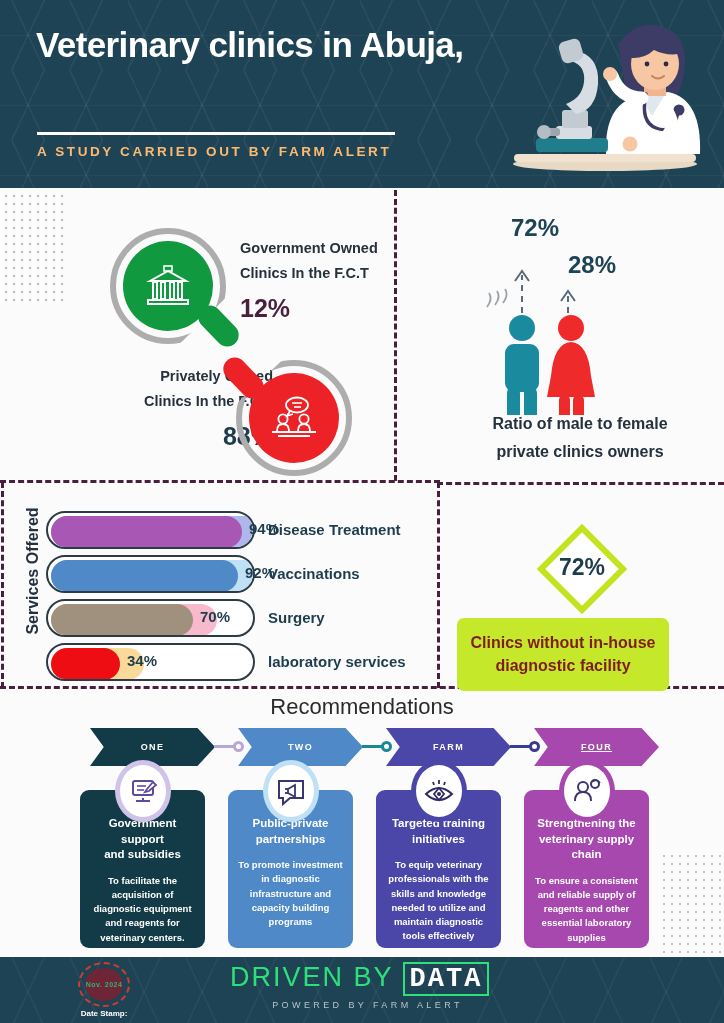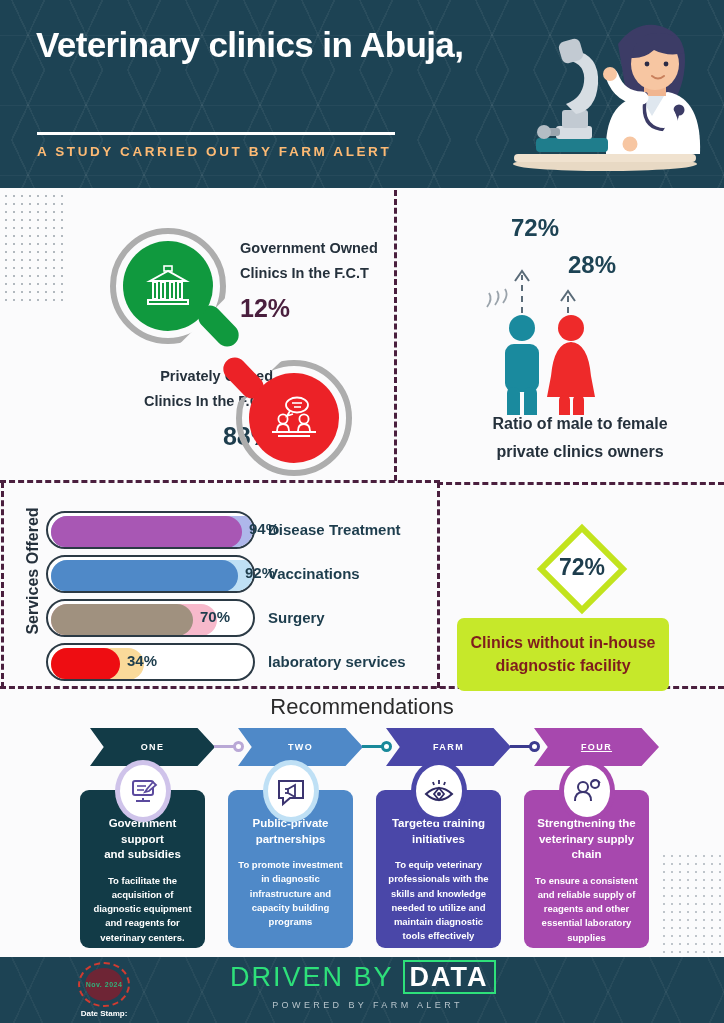--- a/index.html
+++ b/index.html
@@ -212,21 +212,21 @@
   .stamp-txt { color: #30b07a; font-size: 7px; font-weight: bold; letter-spacing: .5px; }
   .stamp-label {
     position: absolute; left: 62px; top: 1009px; width: 84px; text-align: center;
     color: #ffffff; font-size: 8px; font-weight: bold;
   }
   .brand {
     position: absolute; left: 230px; top: 962px; width: 275px;
     color: #2ee07a; font-size: 27px; letter-spacing: 2px; white-space: nowrap;
   }
   .brand .boxed {
-    border: 2px solid #2ee07a; padding: 0 5px; font-weight: bold; color: #ffffff;
+    border: 2px solid #2ee07a; padding: 0 5px; font-weight: bold; color: #ffffff; font-family: Liberation Mono, monospace;
   }
   .brand-sub {
     position: absolute; left: 230px; top: 1000px; width: 275px; text-align: center;
     color: #b7c4cb; font-size: 9px; letter-spacing: 3.4px;
   }
 </style>
 </head>
 <body>
 
 <div class="page">

